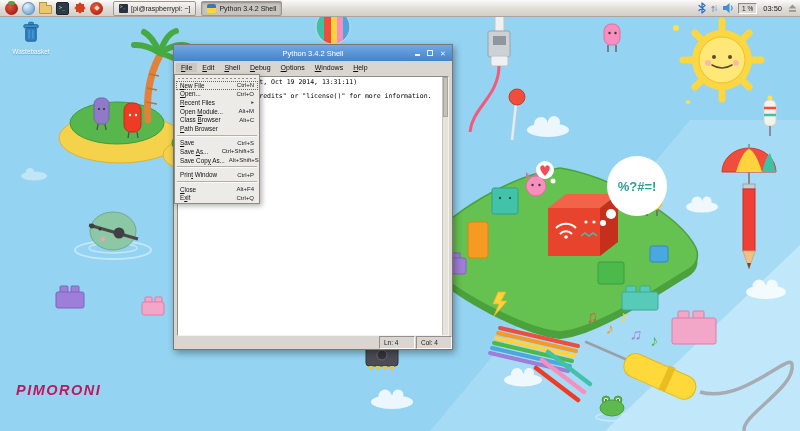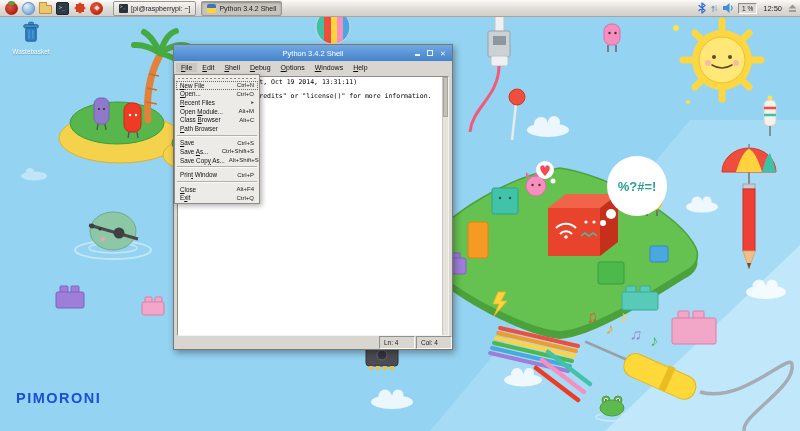--- a/index.html
+++ b/index.html
@@ -34,21 +34,21 @@
   .python-mini{background:linear-gradient(180deg,#3a76b8 50%,#ffd43b 50%);border-radius:2px;}
 
   #tray{margin-left:auto;display:flex;align-items:center;gap:4px;color:#333;}
   #cpu-meter{border:1px solid #8f8b85;border-right-color:#fff;border-bottom-color:#fff;background:#dcd8d3;
     font-size:6.5px;padding:1px 3px;color:#222;}
   #clock{font-size:7.5px;color:#222;margin:0 2px;}
 
   
   #wastebasket{position:absolute;left:8px;top:21px;width:46px;text-align:center;z-index:5;}
   #wastebasket .wlabel{display:block;margin-top:1px;color:#f4fbff;font-size:6.5px;text-shadow:0 1px 1px rgba(40,90,130,.45);}
-  #brand{position:absolute;left:16px;top:390px;z-index:5;color:#1d4ed8;font-size:14.5px;font-weight:bold;letter-spacing:1.5px;}
+  #brand{position:absolute;left:16px;top:382px;z-index:5;color:#be185d;font-size:14.5px;font-weight:bold;letter-spacing:1.5px;font-style:italic;}
 
   
   #idle{position:absolute;left:173px;top:44px;width:280px;height:306px;z-index:20;
     background:#d9d6d1;border:1px solid #7b7770;box-shadow:2px 3px 7px rgba(0,0,0,.35);box-sizing:border-box;}
   #titlebar{height:16px;background:linear-gradient(#71a8e6,#4583c8);position:relative;display:flex;align-items:center;}
   #title{position:absolute;left:0;right:0;text-align:center;color:#fff;font-size:7.5px;}
   #winbtns{margin-left:auto;display:flex;gap:5px;padding-right:5px;z-index:1;}
   .wbtn{width:8px;height:10px;display:flex;align-items:flex-end;justify-content:center;cursor:default;}
   .wbtn-min::after{content:"";width:5px;height:2px;background:#eaf2fb;margin-bottom:2px;}
   .wbtn-max::after{content:"";width:4px;height:4px;border:1px solid #eaf2fb;margin-bottom:2px;}
@@ -504,21 +504,21 @@
       </svg>
       <svg width="9" height="11" viewBox="0 0 9 11">
         <path d="M3,9 V3 M3,3 L1.6,5 M3,3 L4.4,5" stroke="#7f9fb8" stroke-width="1.1" fill="none"></path>
         <path d="M6,2 V8 M6,8 L4.6,6 M6,8 L7.4,6" stroke="#a8c0d2" stroke-width="1.1" fill="none"></path>
       </svg>
       <svg width="11" height="12" viewBox="0 0 11 12">
         <polygon points="0,4 3,4 6.5,1 6.5,11 3,8 0,8" fill="#3f8fd8"></polygon>
         <path d="M8,3.5 q2.2,2.5 0,5" stroke="#3f8fd8" stroke-width="1.1" fill="none"></path>
       </svg>
       <span id="cpu-meter">1 %</span>
-      <span id="clock">12:50</span>
+      <span id="clock">03:50</span>
       <svg width="9" height="10" viewBox="0 0 9 10">
         <polygon points="0.5,5.5 8.5,5.5 4.5,1.5" fill="#9a958e"></polygon>
         <rect x="1" y="7" width="7" height="1.8" fill="#9a958e"></rect>
       </svg>
     </span>
   </div>
 
 </div>
 
 </body></html>

